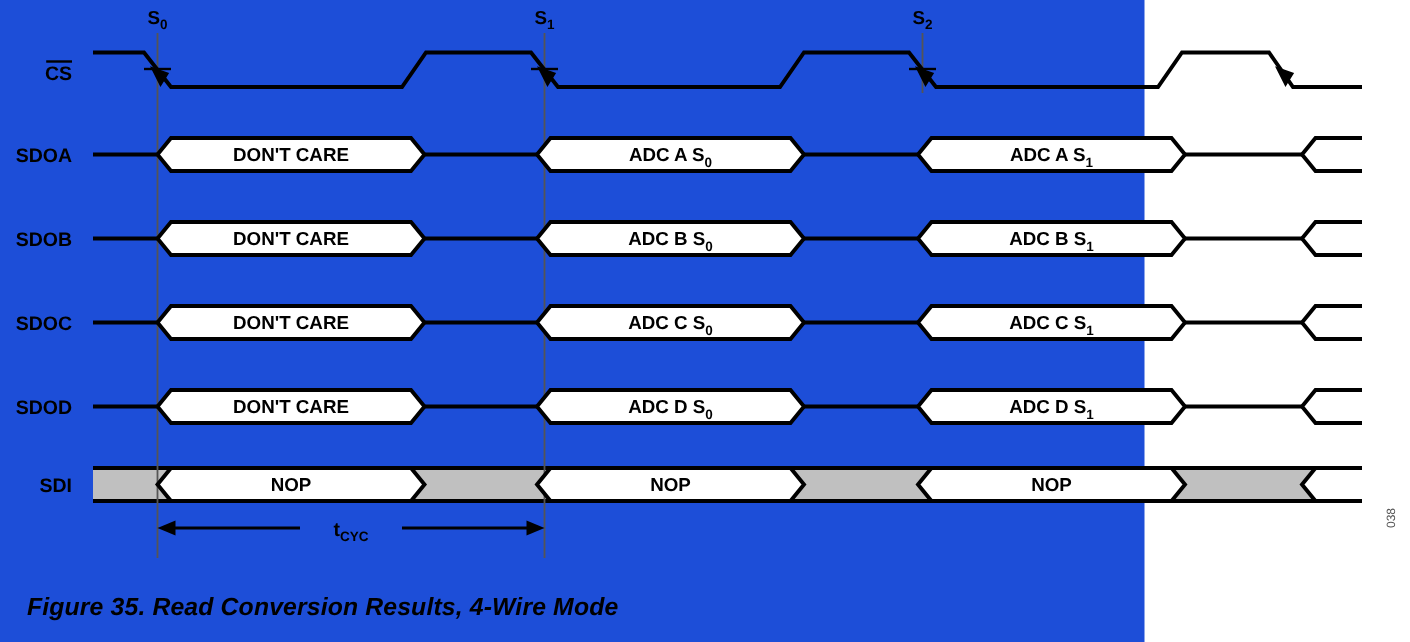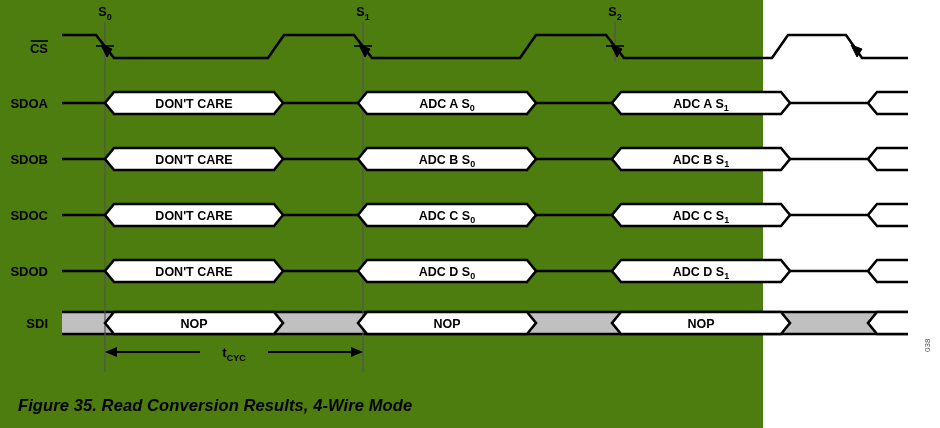--- a/index.html
+++ b/index.html
@@ -1,18 +1,18 @@
 <!DOCTYPE html>
 <html><head>
 <meta charset="utf-8">
 <style>
   html,body{margin:0;padding:0;background:#ffffff;}
   body{width:940px;height:428px;overflow:hidden;
        font-family:"Liberation Sans","DejaVu Sans",sans-serif;}
-  #stage{position:relative;width:763px;height:428px;background:#4d7c0f;}
+  #stage{position:relative;width:763px;height:428px;background:#1d4ed8;}
   svg#diagram{position:absolute;left:0;top:0;width:940px;height:428px;}
   text{font-family:"Liberation Sans","DejaVu Sans",sans-serif;
        font-weight:bold;fill:#000;}
   .sig-label{font-size:13px;text-anchor:end;}
   .bubble-label{font-size:12.5px;text-anchor:middle;}
   .marker-label{font-size:12.5px;text-anchor:middle;}
   .sub{font-size:9px;}
   .tcyc-label{font-size:13px;text-anchor:middle;}
   .figid{font-size:8px;fill:#555;font-weight:normal;}
   .caption{position:absolute;left:0;top:396px;width:940px;

